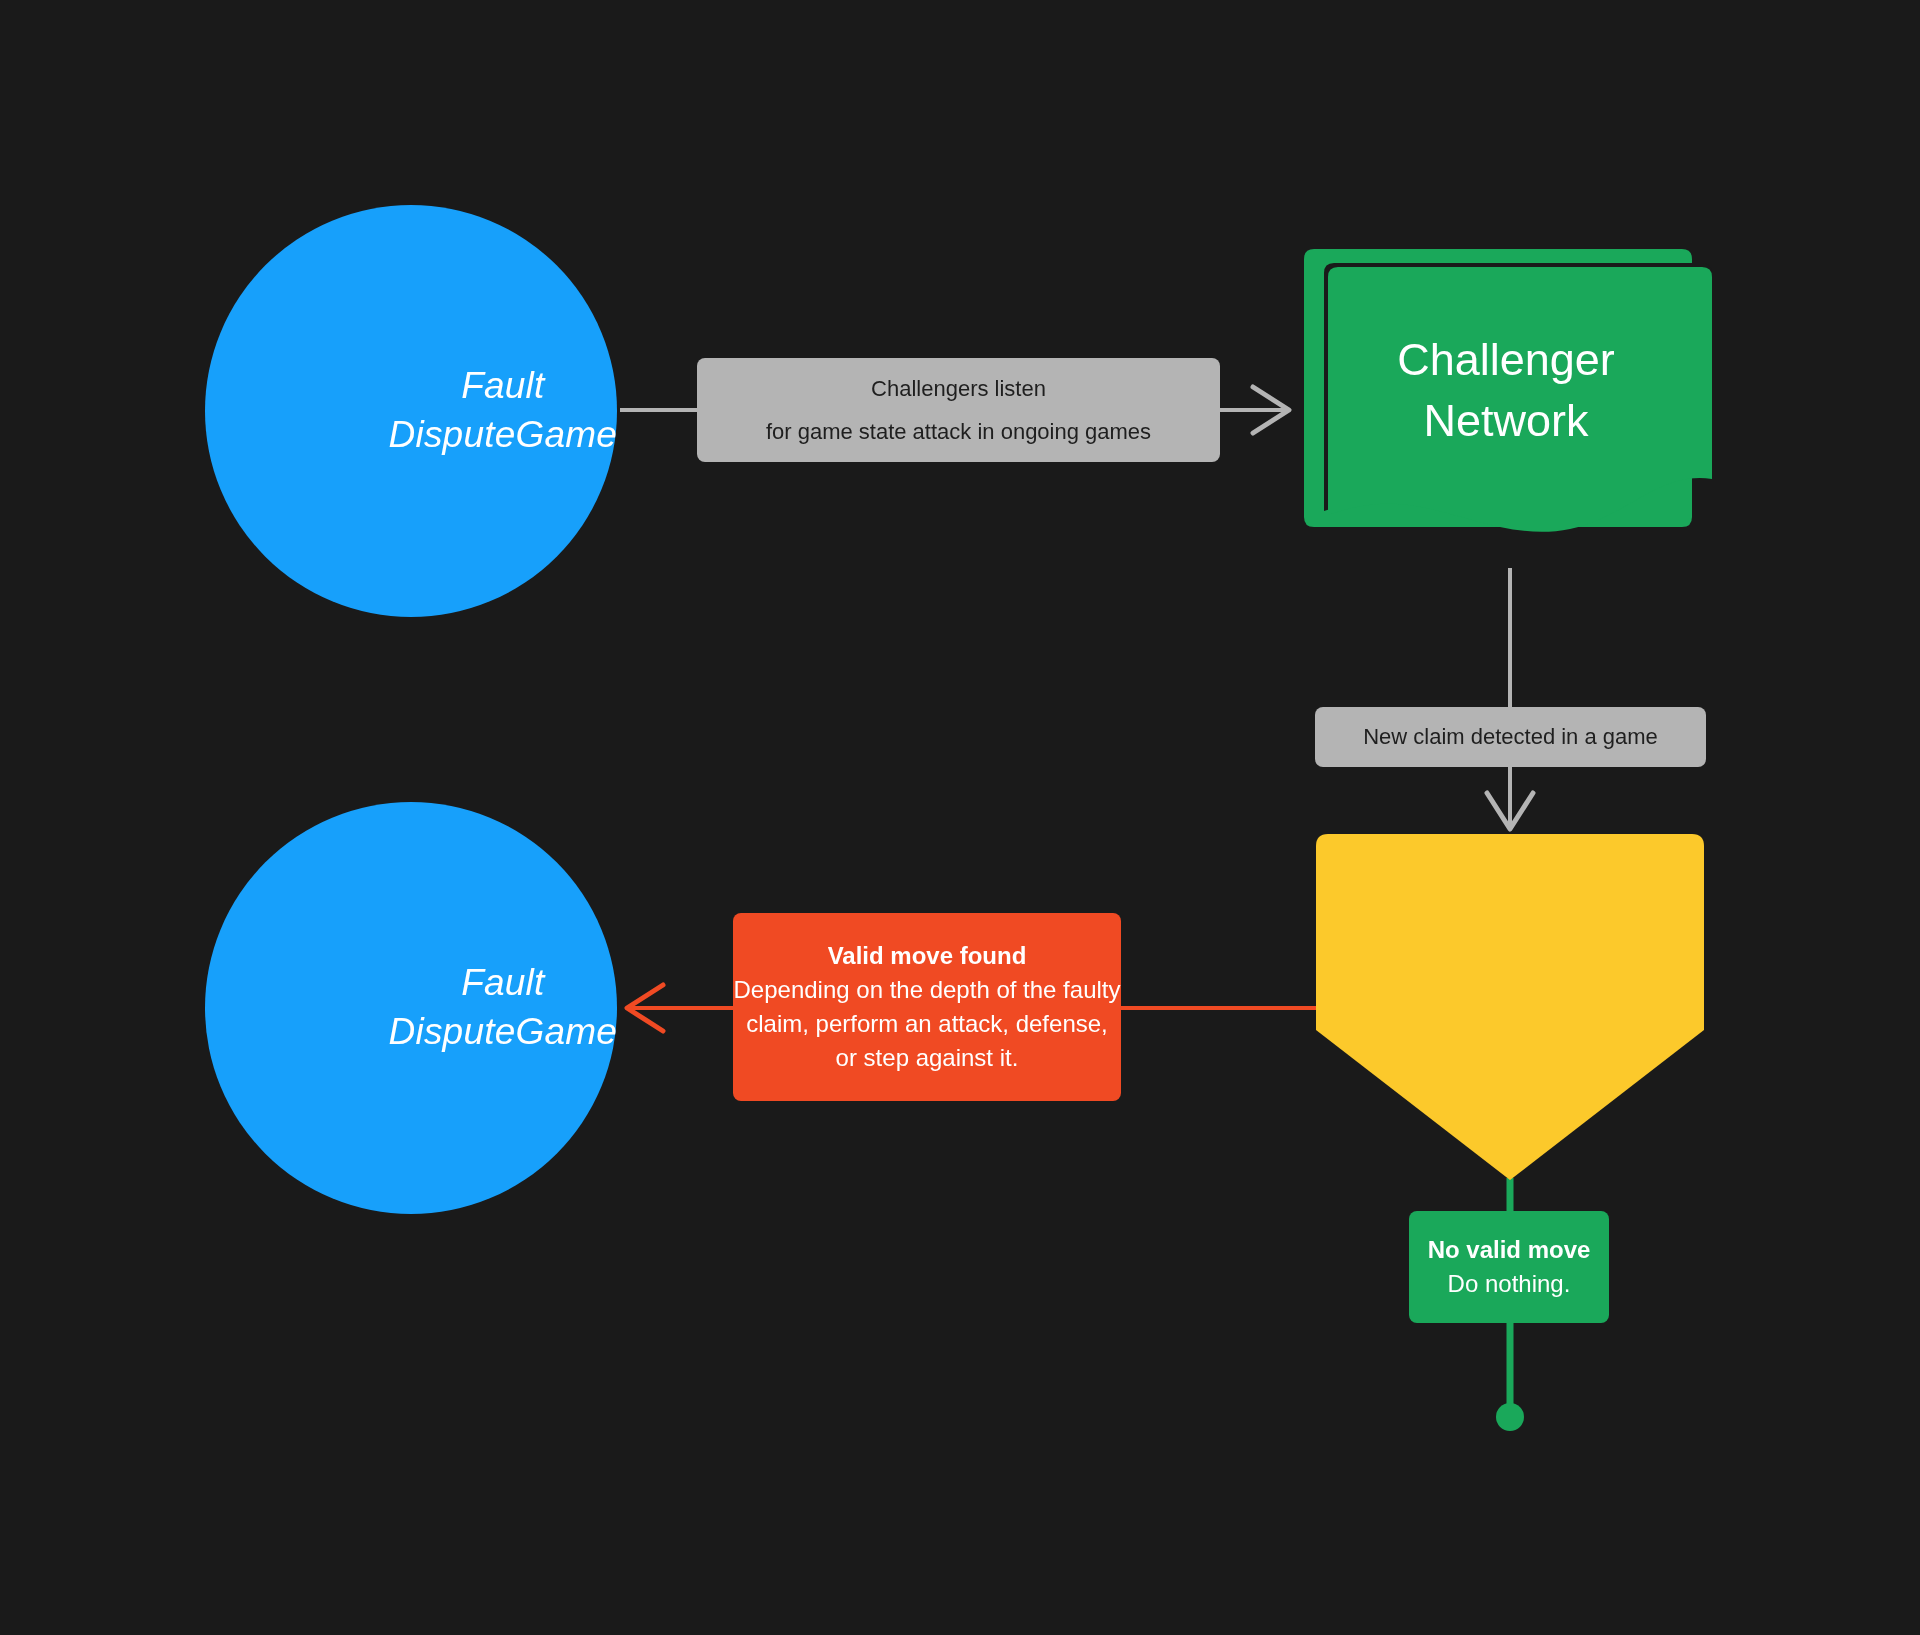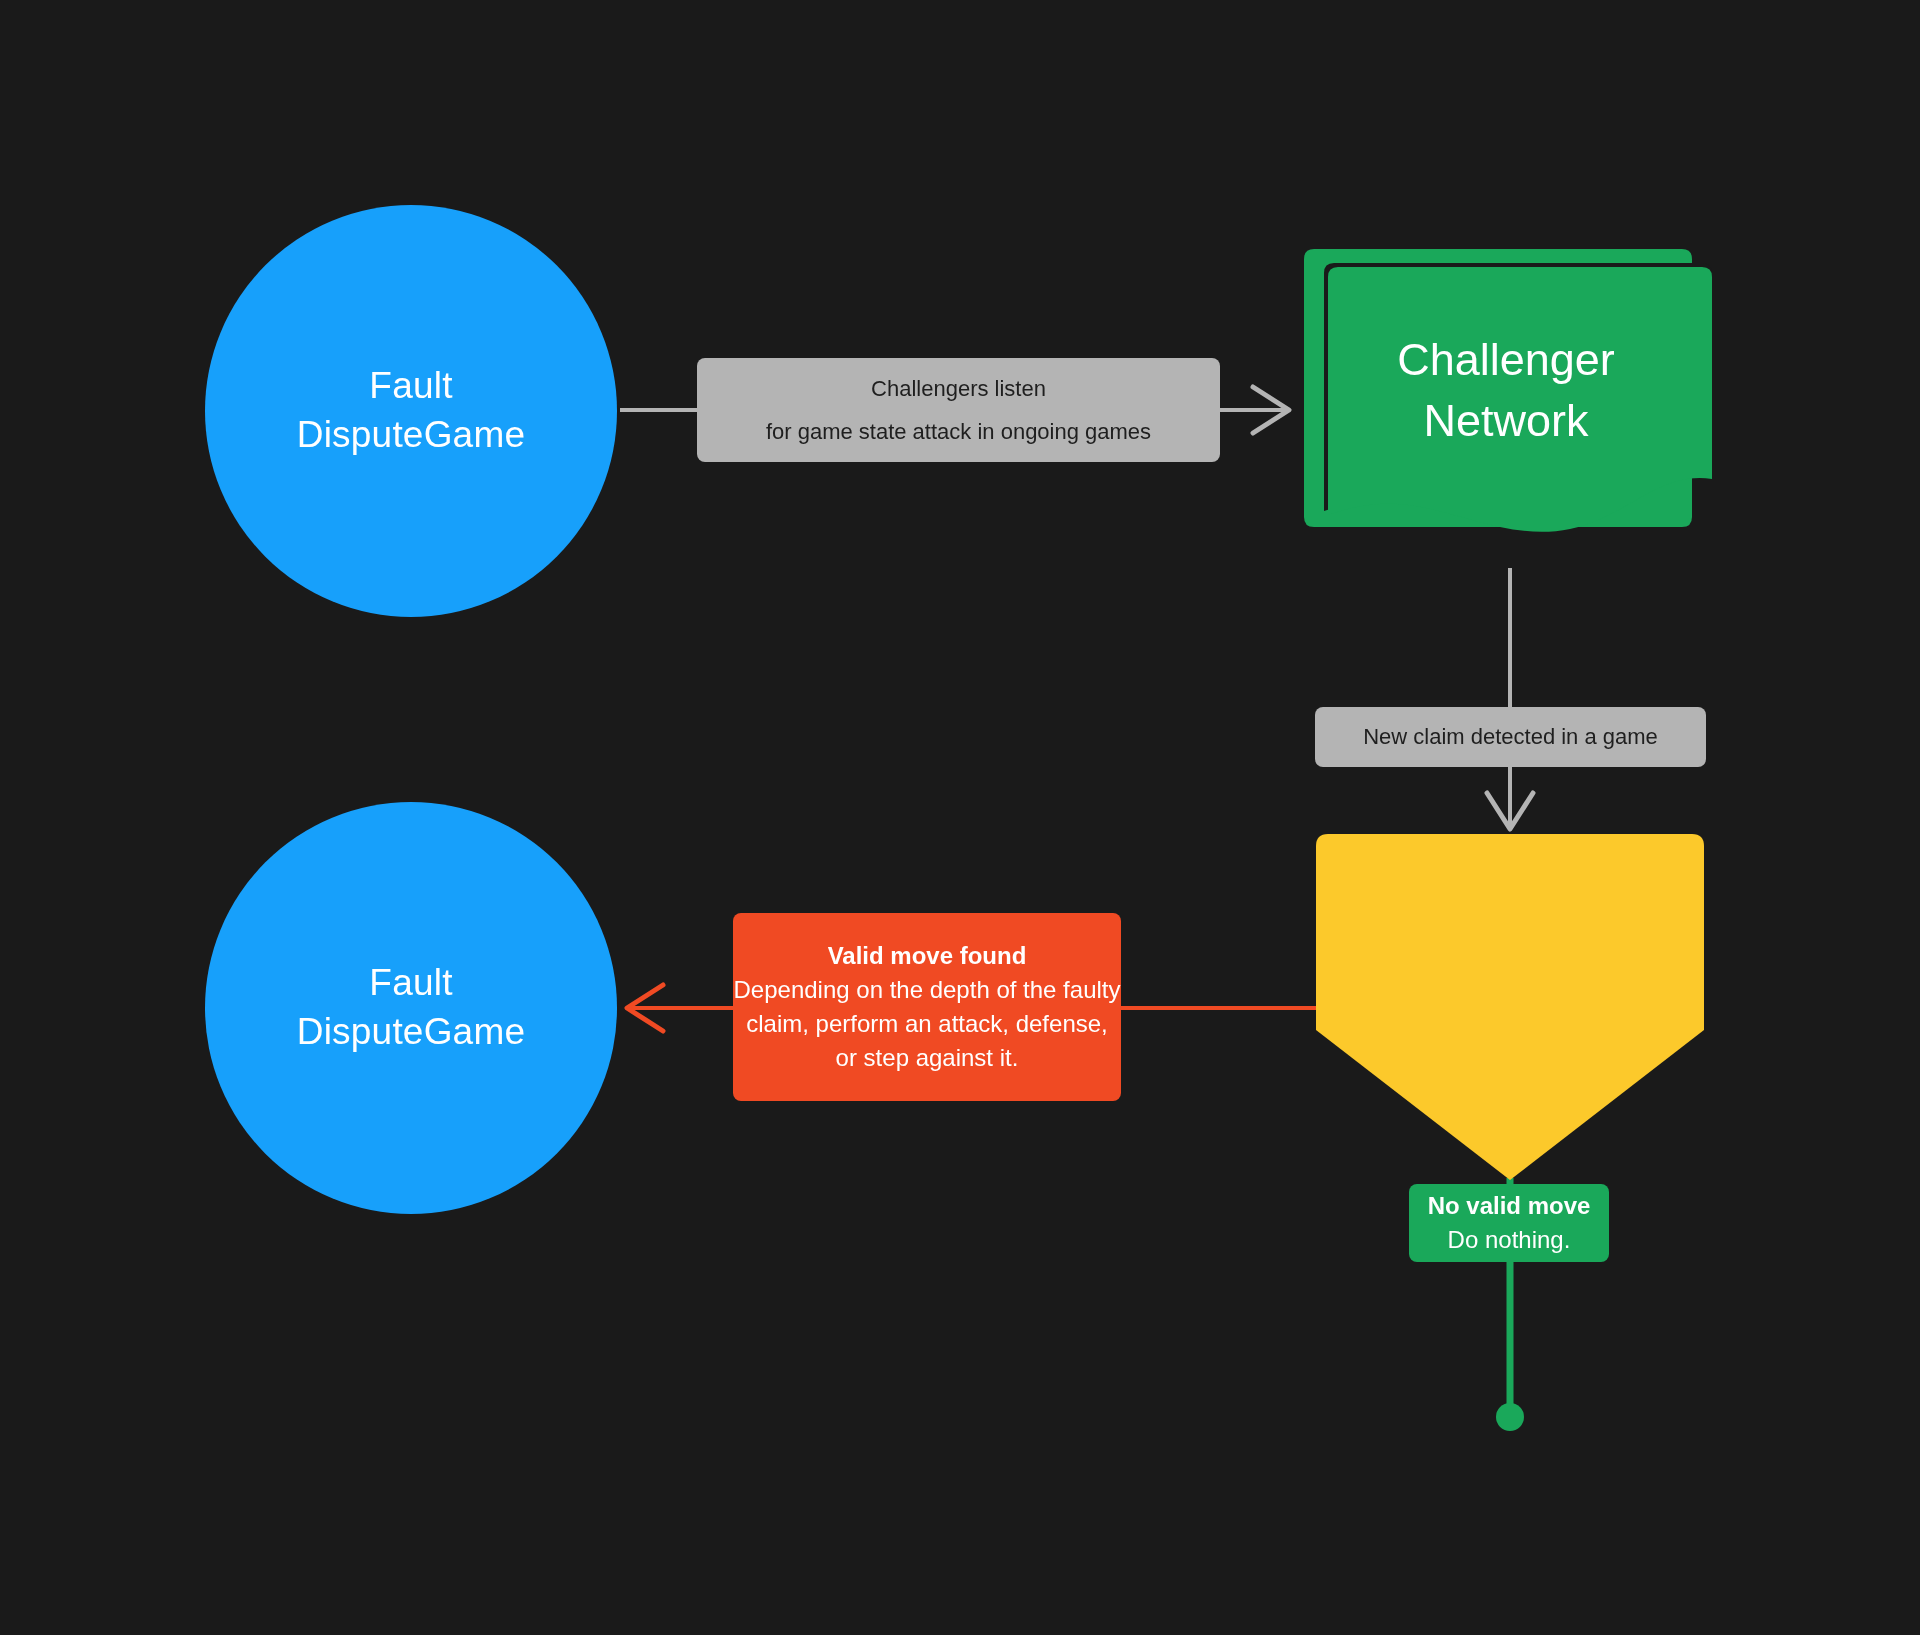--- a/index.html
+++ b/index.html
@@ -21,21 +21,22 @@
     background: #1a1a1a;
   }
 
   
   .circle-node {
     position: absolute;
     border-radius: 50%;
     background: #17a0fb;
     display: flex;
     align-items: center;
-    justify-content: center;
+    justify-content: flex-end;
+    font-style: italic;
   }
   .circle-node .txt {
     color: #ffffff;
     font-size: 37px;
     line-height: 1.32;
     text-align: center;
     white-space: pre-line;
     letter-spacing: 0.2px;
   }
 
@@ -188,18 +189,18 @@
     <span class="line">New claim detected in a game</span>
   </div>
 
   <div class="edge-label orange" style="left:733px; top:913px; width:388px; height:188px;">
     <span class="line strong">Valid move found</span>
     <span class="line">Depending on the depth of the faulty</span>
     <span class="line">claim, perform an attack, defense,</span>
     <span class="line">or step against it.</span>
   </div>
 
-  <div class="edge-label green" style="left:1409px; top:1184px; width:200px; height:78px;">
+  <div class="edge-label green" style="left:1409px; top:1211px; width:200px; height:112px;">
     <span class="line strong">No valid move</span>
     <span class="line">Do nothing.</span>
   </div>
 
 </div>
 
 </body></html>

